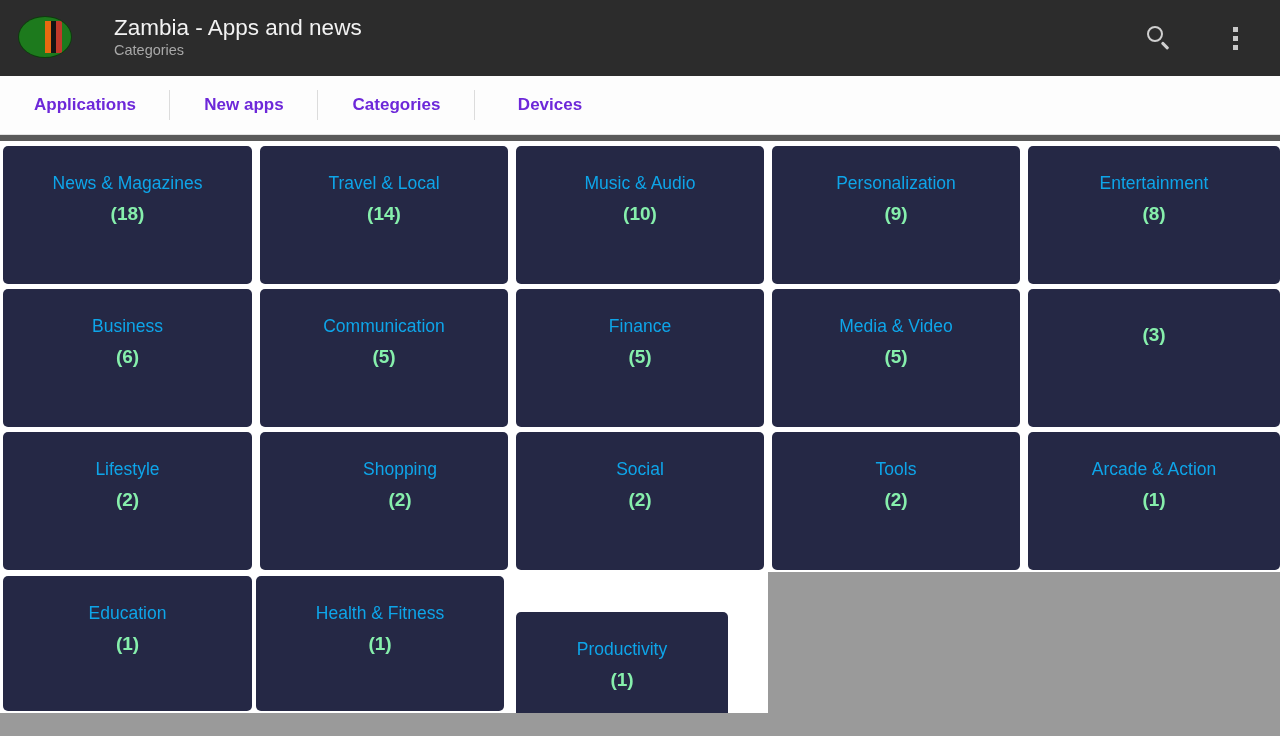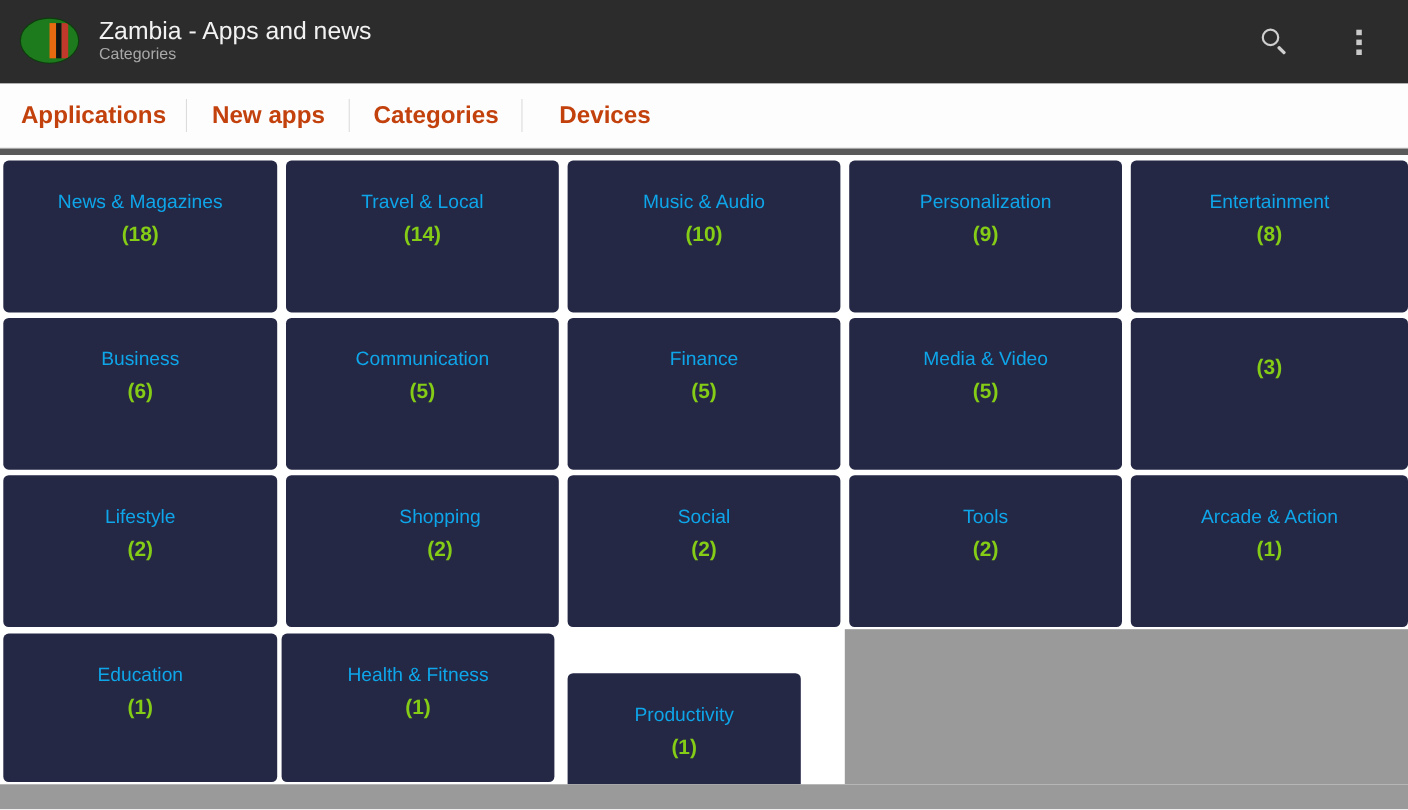--- a/index.html
+++ b/index.html
@@ -24,20 +24,21 @@
   .header {
     position: absolute;
     left: 0; top: 0;
     width: 1280px;
     height: 76px;
     background: #2c2c2c;
     display: flex;
     align-items: center;
     box-sizing: border-box;
     padding: 0 18px 0 14px;
+    gap: 24px;
   }
 
   .app-icon {
     position: relative;
     width: 62px;
     height: 48px;
     flex: 0 0 auto;
     margin-right: 14px;
   }
   .flag-oval {
@@ -147,22 +148,22 @@
     box-sizing: border-box;
     display: flex;
     align-items: center;
   }
   .tab {
     position: relative;
     height: 100%;
     display: flex;
     align-items: center;
     justify-content: center;
-    color: #c2410c;
-    font-size: 22px;
+    color: #6d28d9;
+    font-size: 17px;
     font-weight: 700;
     cursor: pointer;
     box-sizing: border-box;
   }
   .tab:not(:last-child)::after {
     content: "";
     position: absolute;
     right: 0;
     top: 14px;
     bottom: 14px;
@@ -228,21 +229,21 @@
     font-size: 17.5px;
     line-height: 22px;
     font-weight: 400;
     padding: 0 6px;
     white-space: nowrap;
     overflow: hidden;
   }
   .card-count {
     display: block;
     text-align: center;
-    color: #84cc16;
+    color: #86efac;
     font-size: 19px;
     line-height: 26px;
     font-weight: 700;
     margin-top: 7px;
   }
 </style>
 </head>
 <body>
 
 <div id="app">

